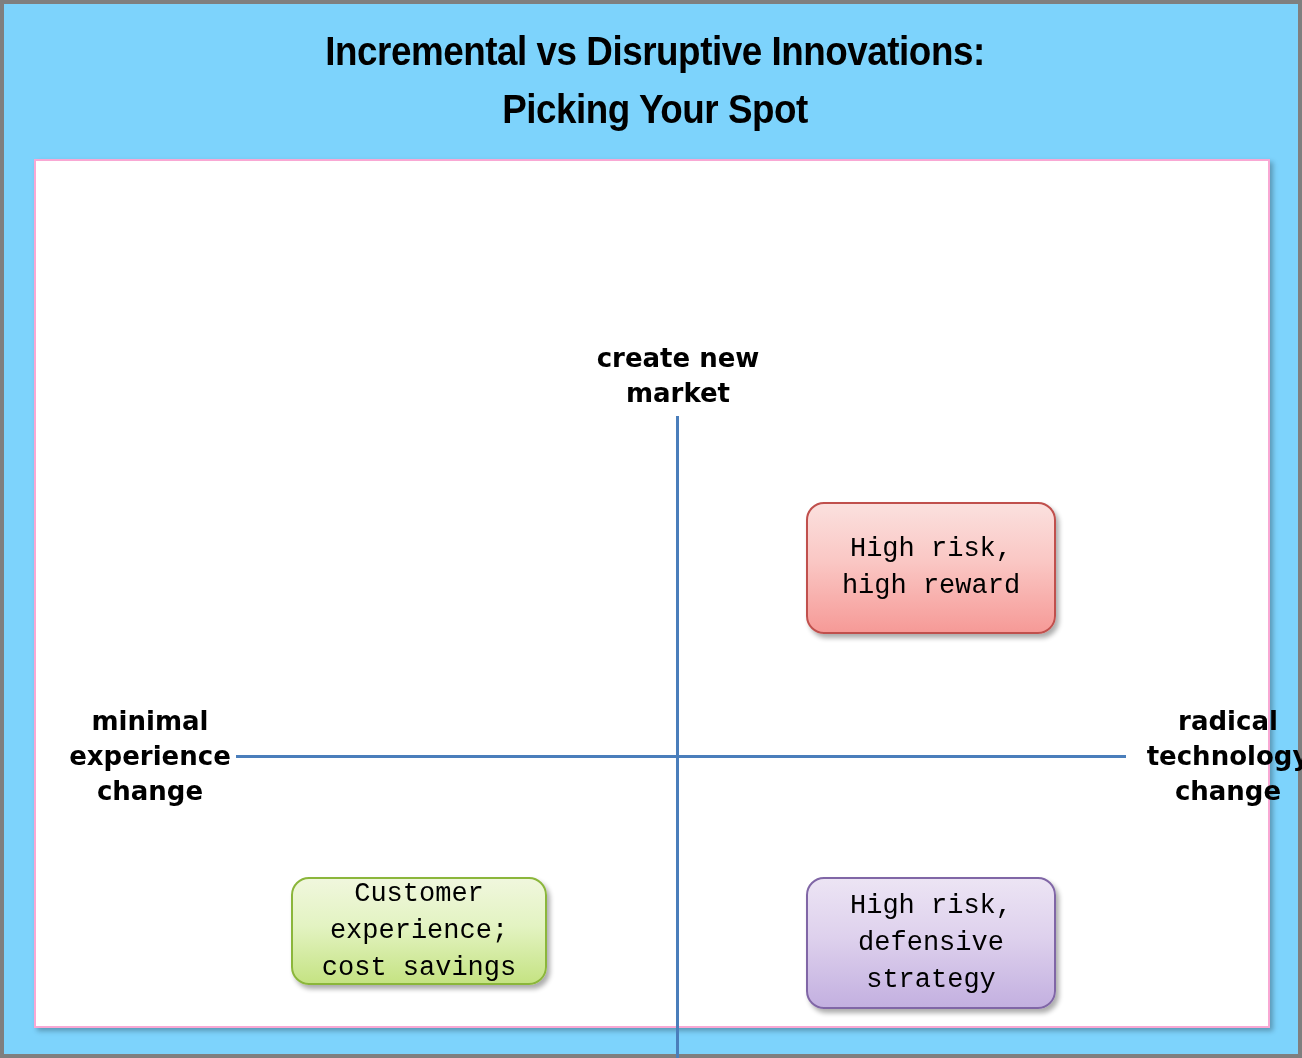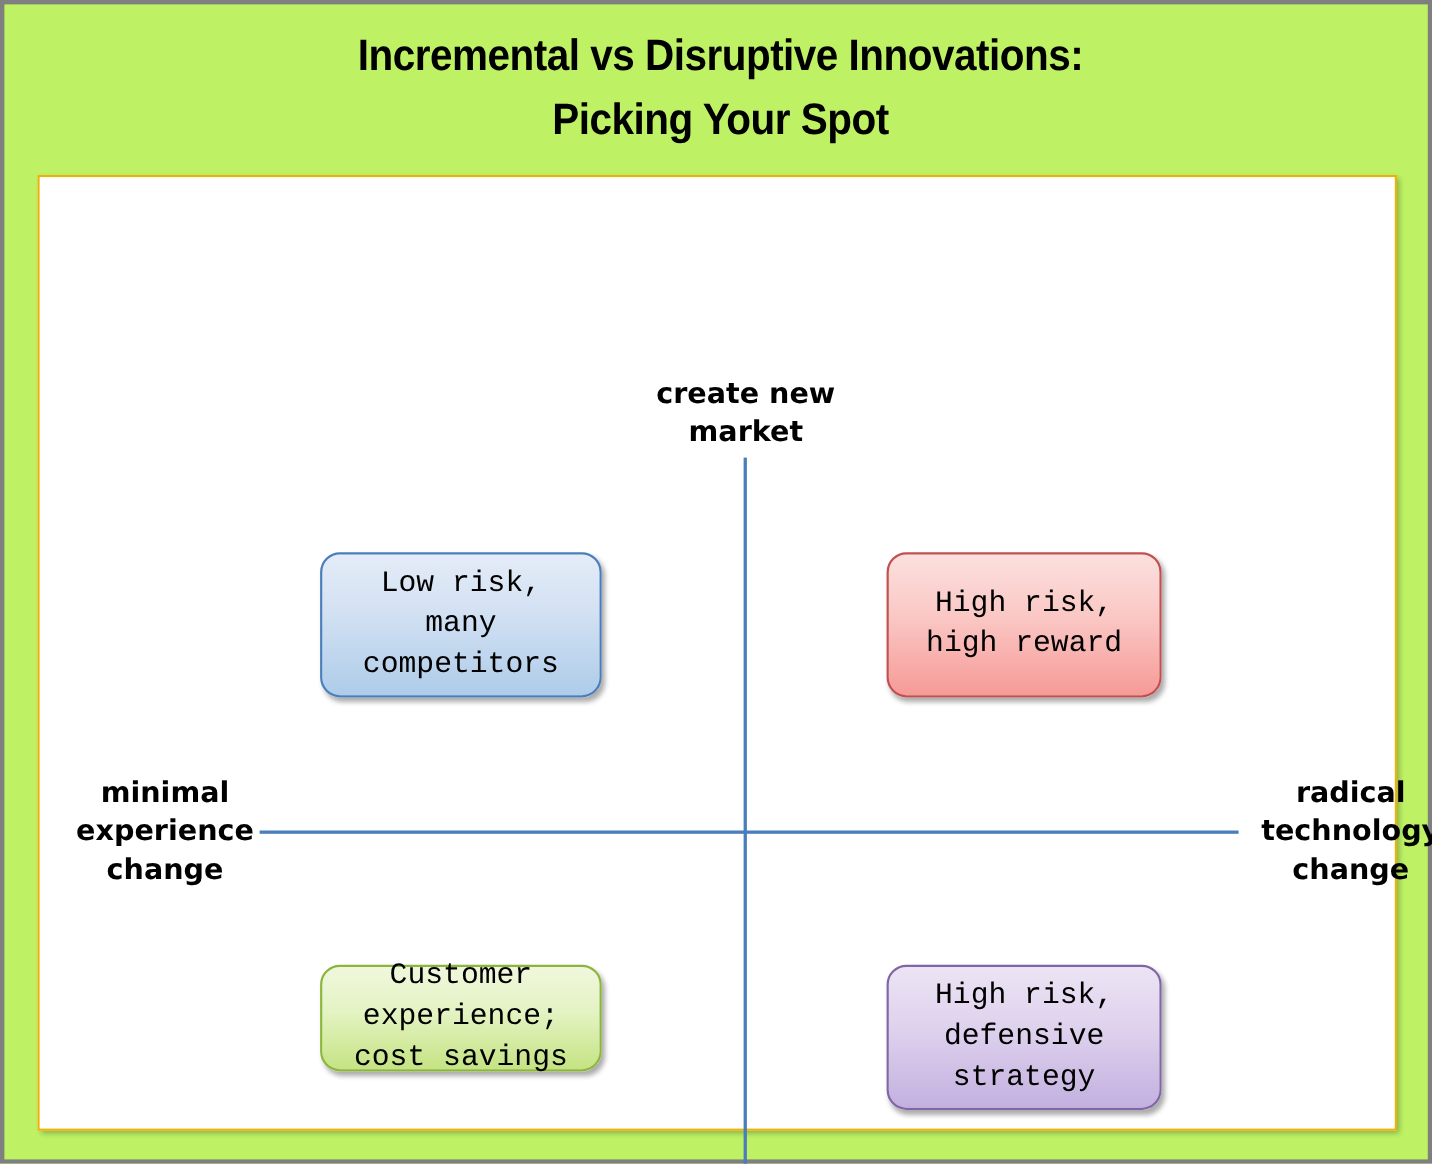--- a/index.html
+++ b/index.html
@@ -14,21 +14,21 @@
     overflow: hidden;
   }
 
   
   #page {
     position: relative;
     width: 1302px;
     height: 1058px;
     box-sizing: border-box;
     border: 4px solid #7f7f7f;
-    background: #bef264;
+    background: #7dd3fc;
     padding-left: 36px;
   }
 
   
   #title {
     position: absolute;
     left: 0;
     top: 18px;
     width: 1302px;
     text-align: center;
@@ -44,21 +44,21 @@
   }
 
   
   #quadrant-frame {
     position: absolute;
     left: 30px;
     top: 155px;
     width: 1236px;
     height: 869px;
     box-sizing: border-box;
-    border: 2px solid #eab308;
+    border: 2px solid #f9a8d4;
     background: #ffffff;
     box-shadow: 3px 3px 5px rgba(0,0,0,0.28);
   }
 
   
   .axis-h {
     position: absolute;
     left: 200px;
     top: 594px;
     width: 890px;
@@ -112,21 +112,21 @@
     left: 255px; top: 341px; width: 256px; height: 132px;
     border-color: #4a7ebb;
     background: linear-gradient(to bottom, #e4ecf7 0%, #d3e1f3 40%, #aecce9 100%);
   }
   #box-q1 { 
     left: 770px; top: 341px; width: 250px; height: 132px;
     border-color: #c0504d;
     background: linear-gradient(to bottom, #fbe0de 0%, #fac7c4 45%, #f69a97 100%);
   }
   #box-q3 { 
-    left: 255px; top: 716px; width: 256px; height: 97px;
+    left: 255px; top: 716px; width: 256px; height: 108px;
     border-color: #8bb63b;
     background: linear-gradient(to bottom, #f0f7dd 0%, #e3f3c2 45%, #c5e383 100%);
   }
   #box-q4 { 
     left: 770px; top: 716px; width: 250px; height: 132px;
     border-color: #8066a6;
     background: linear-gradient(to bottom, #ece4f4 0%, #ded1ed 45%, #c3b0e0 100%);
   }
 </style>
 </head>
@@ -146,23 +146,20 @@
 market</div>
 
     <div class="axis-label" id="label-left">minimal
 experience
 change</div>
 
     <div class="axis-label" id="label-right">radical
 technology
 change</div>
 
-    <div class="qbox" id="box-q2">Low risk,
-many
-competitors</div>
 
     <div class="qbox" id="box-q1">High risk,
 high reward</div>
 
     <div class="qbox" id="box-q3">Customer
 experience;
 cost savings</div>
 
     <div class="qbox" id="box-q4">High risk,
 defensive

